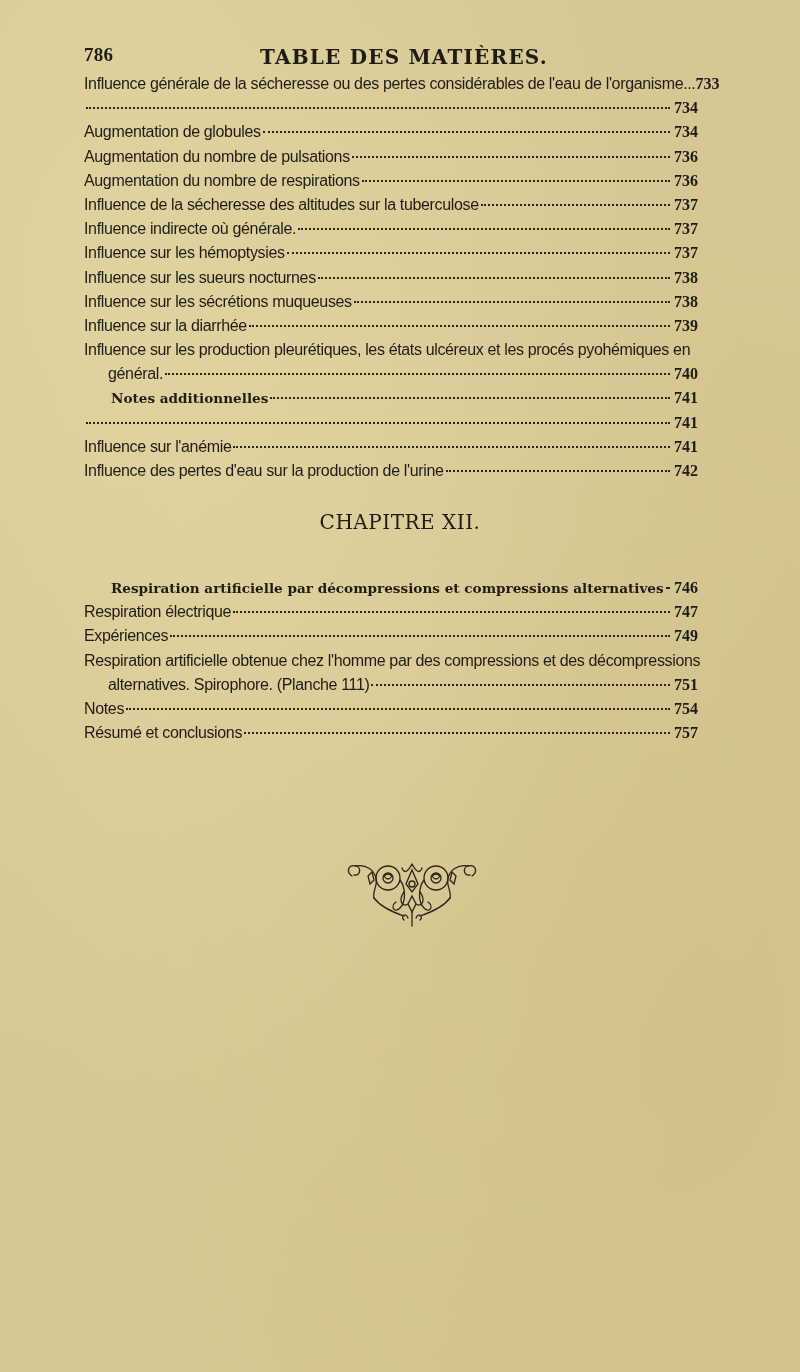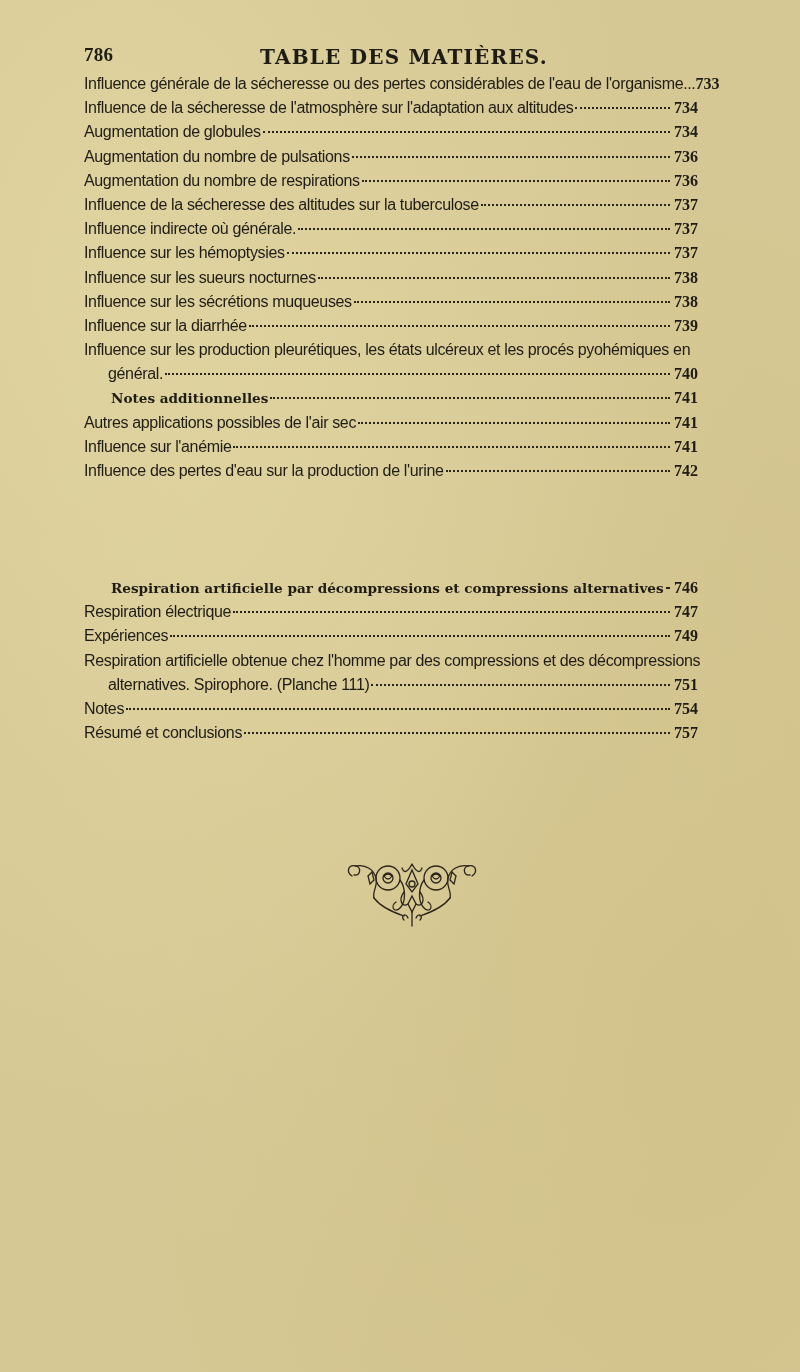--- a/index.html
+++ b/index.html
@@ -68,21 +68,20 @@
   <div class="toc toc-a">
     <div class="entry">
       <div class="row">
           <span class="text">Influence générale de la sécheresse ou des pertes considérables de l'eau de l'organisme...</span>
           <span style="flex:1"></span>
           <span class="page-ref">733</span>
         </div>
     </div>
     <div class="entry">
       <div class="row">
-          <span class="text">Influence de la sécheresse de l'atmosphère sur l'adaptation aux altitudes</span>
           <span class="leader"></span>
           <span class="page-ref">734</span>
         </div>
     </div>
     <div class="entry">
       <div class="row">
           <span class="text">Augmentation de globules</span>
           <span class="leader"></span>
           <span class="page-ref">734</span>
         </div>
@@ -153,41 +152,41 @@
     </div>
     <div class="entry bold">
       <div class="row">
           <span class="text">Notes additionnelles</span>
           <span class="leader"></span>
           <span class="page-ref">741</span>
         </div>
     </div>
     <div class="entry">
       <div class="row">
-          <span class="text">Autres applications possibles de l'air sec</span>
           <span class="leader"></span>
           <span class="page-ref">741</span>
         </div>
     </div>
     <div class="entry">
       <div class="row">
           <span class="text">Influence sur l'anémie</span>
           <span class="leader"></span>
           <span class="page-ref">741</span>
         </div>
     </div>
     <div class="entry">
       <div class="row">
           <span class="text">Influence des pertes d'eau sur la production de l'urine</span>
           <span class="leader"></span>
           <span class="page-ref">742</span>
         </div>
     </div>
   </div>
 
+  <div class="chapter-title">CHAPITRE XII.</div>
 
   <div class="toc toc-b">
     <div class="entry bold">
       <div class="row">
           <span class="text">Respiration artificielle par décompressions et compressions alternatives</span>
           <span class="leader"></span>
           <span class="page-ref">746</span>
         </div>
     </div>
     <div class="entry">

